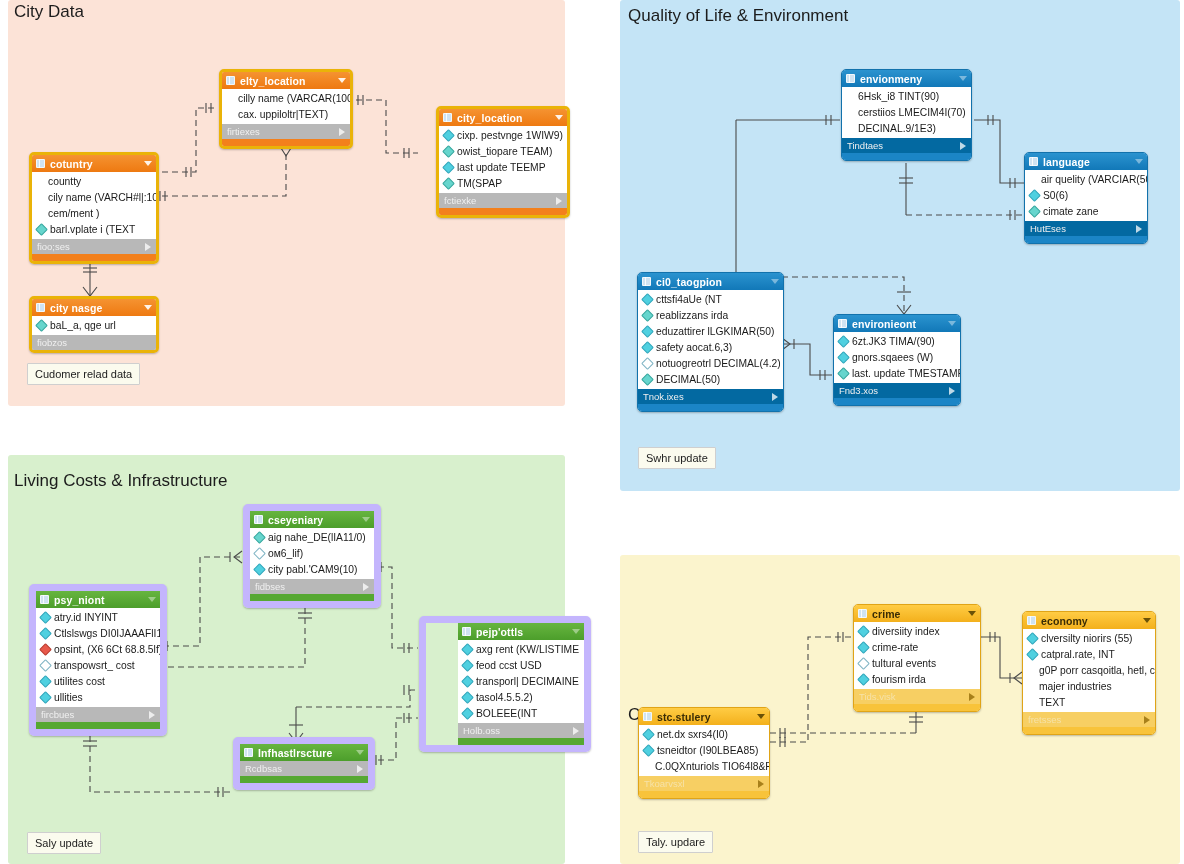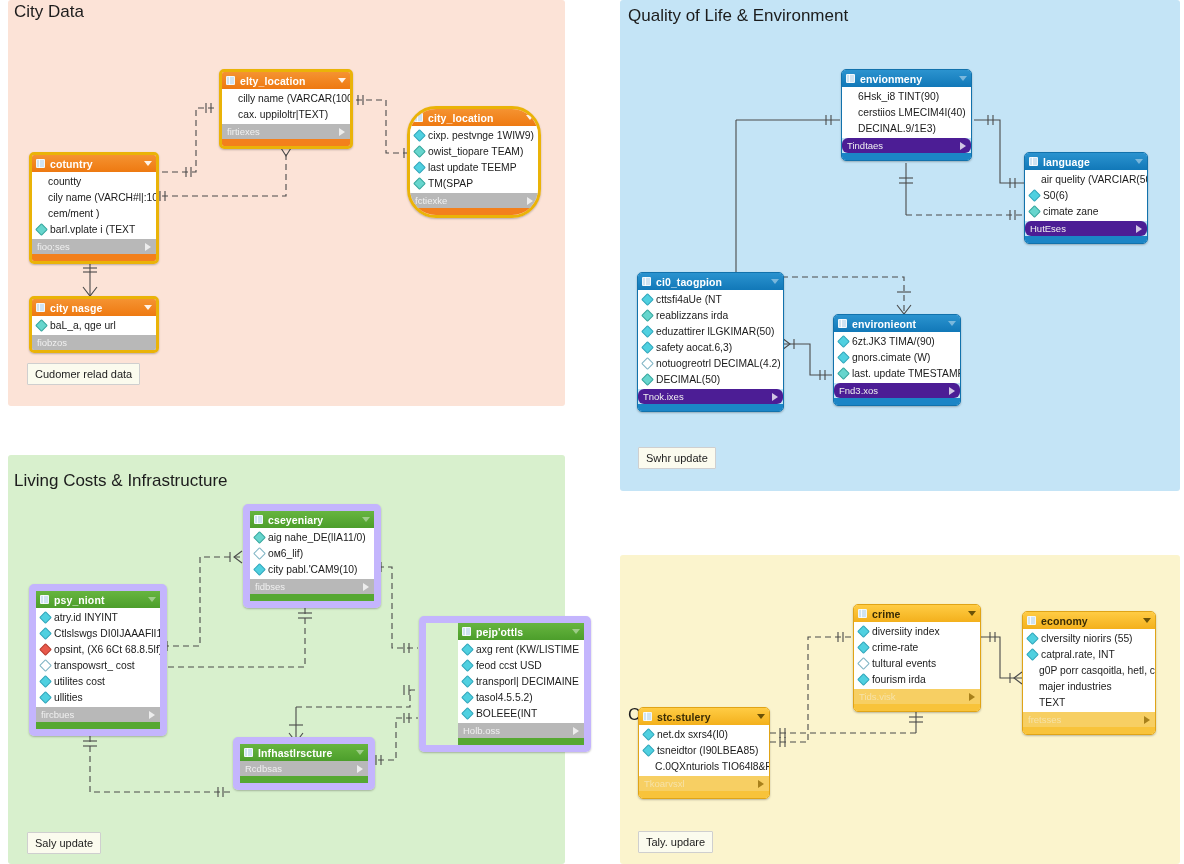--- a/index.html
+++ b/index.html
@@ -97,21 +97,21 @@
   }
   .er-base{height:7px;}
 
   
   .sc-orange .er-head{background:linear-gradient(to bottom,#f59331,#ee7911);}
   .sc-orange .er-foot{background:#b8b8b8;}
   .sc-orange .er-base{background:#f3801c;}
   .sc-orange{border:3px solid #eab308;}
 
   .sc-blue .er-head{background:linear-gradient(to bottom,#2b93cf,#1178b8);text-align:center;}
-  .sc-blue .er-foot{background:#4c1d95;border-radius:6px;}
+  .sc-blue .er-foot{background:#0369a1;}
   .sc-blue .er-base{background:#1b85c6;}
   .sc-blue{border:1px solid #1272ac;}
 
   .sc-green .er-head{background:linear-gradient(to bottom,#67b53f,#4c9e2b);}
   .sc-green .er-foot{background:#b8b8b8;}
   .sc-green .er-base{background:#56a832;}
   .sc-green{border:7px solid #c4b5fd;}
 
   .sc-yellow .er-head{background:linear-gradient(to bottom,#ffc githubusercontent,#f4b322);}
   .sc-yellow .er-head{background:linear-gradient(to bottom,#ffcc44,#f3b01c);}
@@ -278,21 +278,21 @@
         <span>cax. uppiloltr|TEXT)</span>
       </div>
   </div>
   <div class="er-foot">
       <span>firtiexes</span>
       <span class="foot-arrow"></span>
     </div>
   <div class="er-base"></div>
 </div>
 
-<div class="er-table sc-orange" style="left:407px;top:106px;width:128px;border-radius:29px;">
+<div class="er-table sc-orange" style="left:436px;top:106px;width:128px;">
   <div class="er-head">
     <span class="tbl-icon"></span>
     <span>city_location</span>
     <span class="head-caret"></span>
   </div>
   <div class="er-body">
     <div class="er-row">
         <span class="key filled"></span>
         <span>cixp. pestvnge 1WIW9)</span>
       </div>
@@ -372,21 +372,21 @@
     <span>envionmeny</span>
     <span class="head-caret" style="opacity:.45"></span>
   </div>
   <div class="er-body">
     <div class="er-row">
         <span class="key none"></span>
         <span>6Hsk_i8 TINT(90)</span>
       </div>
     <div class="er-row">
         <span class="key none"></span>
-        <span>cerstiios LMECIM4I(40)</span>
+        <span>cerstiios LMECIM4I(70)</span>
       </div>
     <div class="er-row">
         <span class="key none"></span>
         <span>DECINAL.9/1E3)</span>
       </div>
   </div>
   <div class="er-foot">
       <span>Tindtaes</span>
       <span class="foot-arrow"></span>
     </div>
@@ -465,21 +465,21 @@
     <span>environieont</span>
     <span class="head-caret" style="opacity:.45"></span>
   </div>
   <div class="er-body">
     <div class="er-row">
         <span class="key filled"></span>
         <span>6zt.JK3 TIMA/(90)</span>
       </div>
     <div class="er-row">
         <span class="key filled"></span>
-        <span>gnors.cimate (W)</span>
+        <span>gnors.sqaees (W)</span>
       </div>
     <div class="er-row">
         <span class="key teal"></span>
         <span>last. update TMESTAMP</span>
       </div>
   </div>
   <div class="er-foot">
       <span>Fnd3.xos</span>
       <span class="foot-arrow"></span>
     </div>

